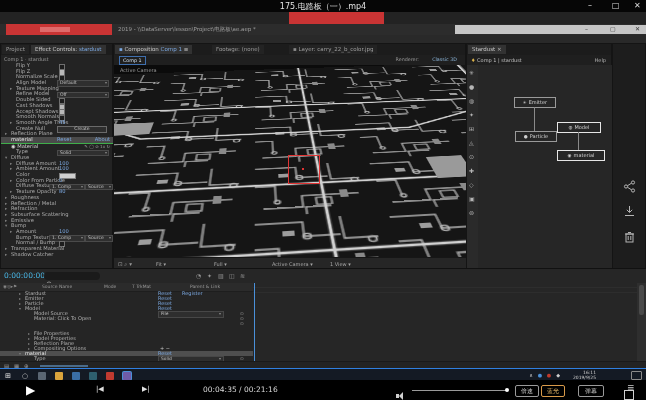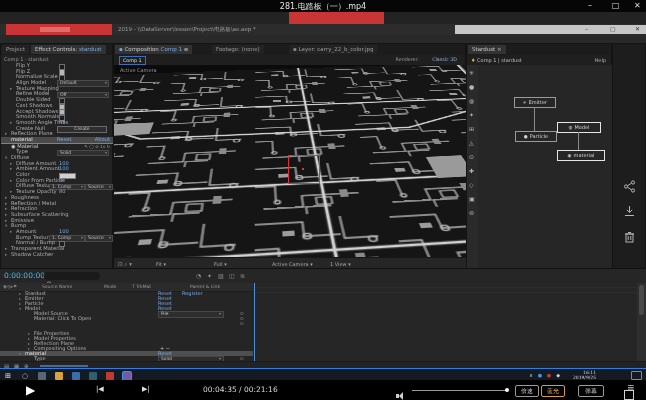--- a/index.html
+++ b/index.html
@@ -60,21 +60,21 @@
   .pbtn.accent{border-color:#d89a4a;color:#e7b96a;}
   #board{position:absolute;left:-130px;top:-100px;width:640px;height:460px;
          transform:perspective(460px) rotateX(57deg) rotateZ(-5deg) scale(1.22);transform-origin:50% 42%;}
 </style>
 </head>
 <body>
 
 <div id="screen">
 
   <div class="abs" id="ptitle">
-    <div class="abs t">281.电路板（一）.mp4</div>
+    <div class="abs t">175.电路板（一）.mp4</div>
     <span class="abs wctl" style="left:588px;">–</span>
     <span class="abs wctl" style="left:612px;">□</span>
     <span class="abs wctl" style="left:634px;">✕</span>
   </div>
 
   <div class="abs" id="video" style="left:0;top:12px;width:646px;height:368px;background:#232323;">
 
     <div class="abs" id="aetitle">
       <div class="abs" style="left:6px;top:0;width:106px;height:11px;background:#c93434;">
         <div class="abs" style="left:34px;top:2.5px;width:30px;height:5.5px;background:#df6b6b;"></div>

